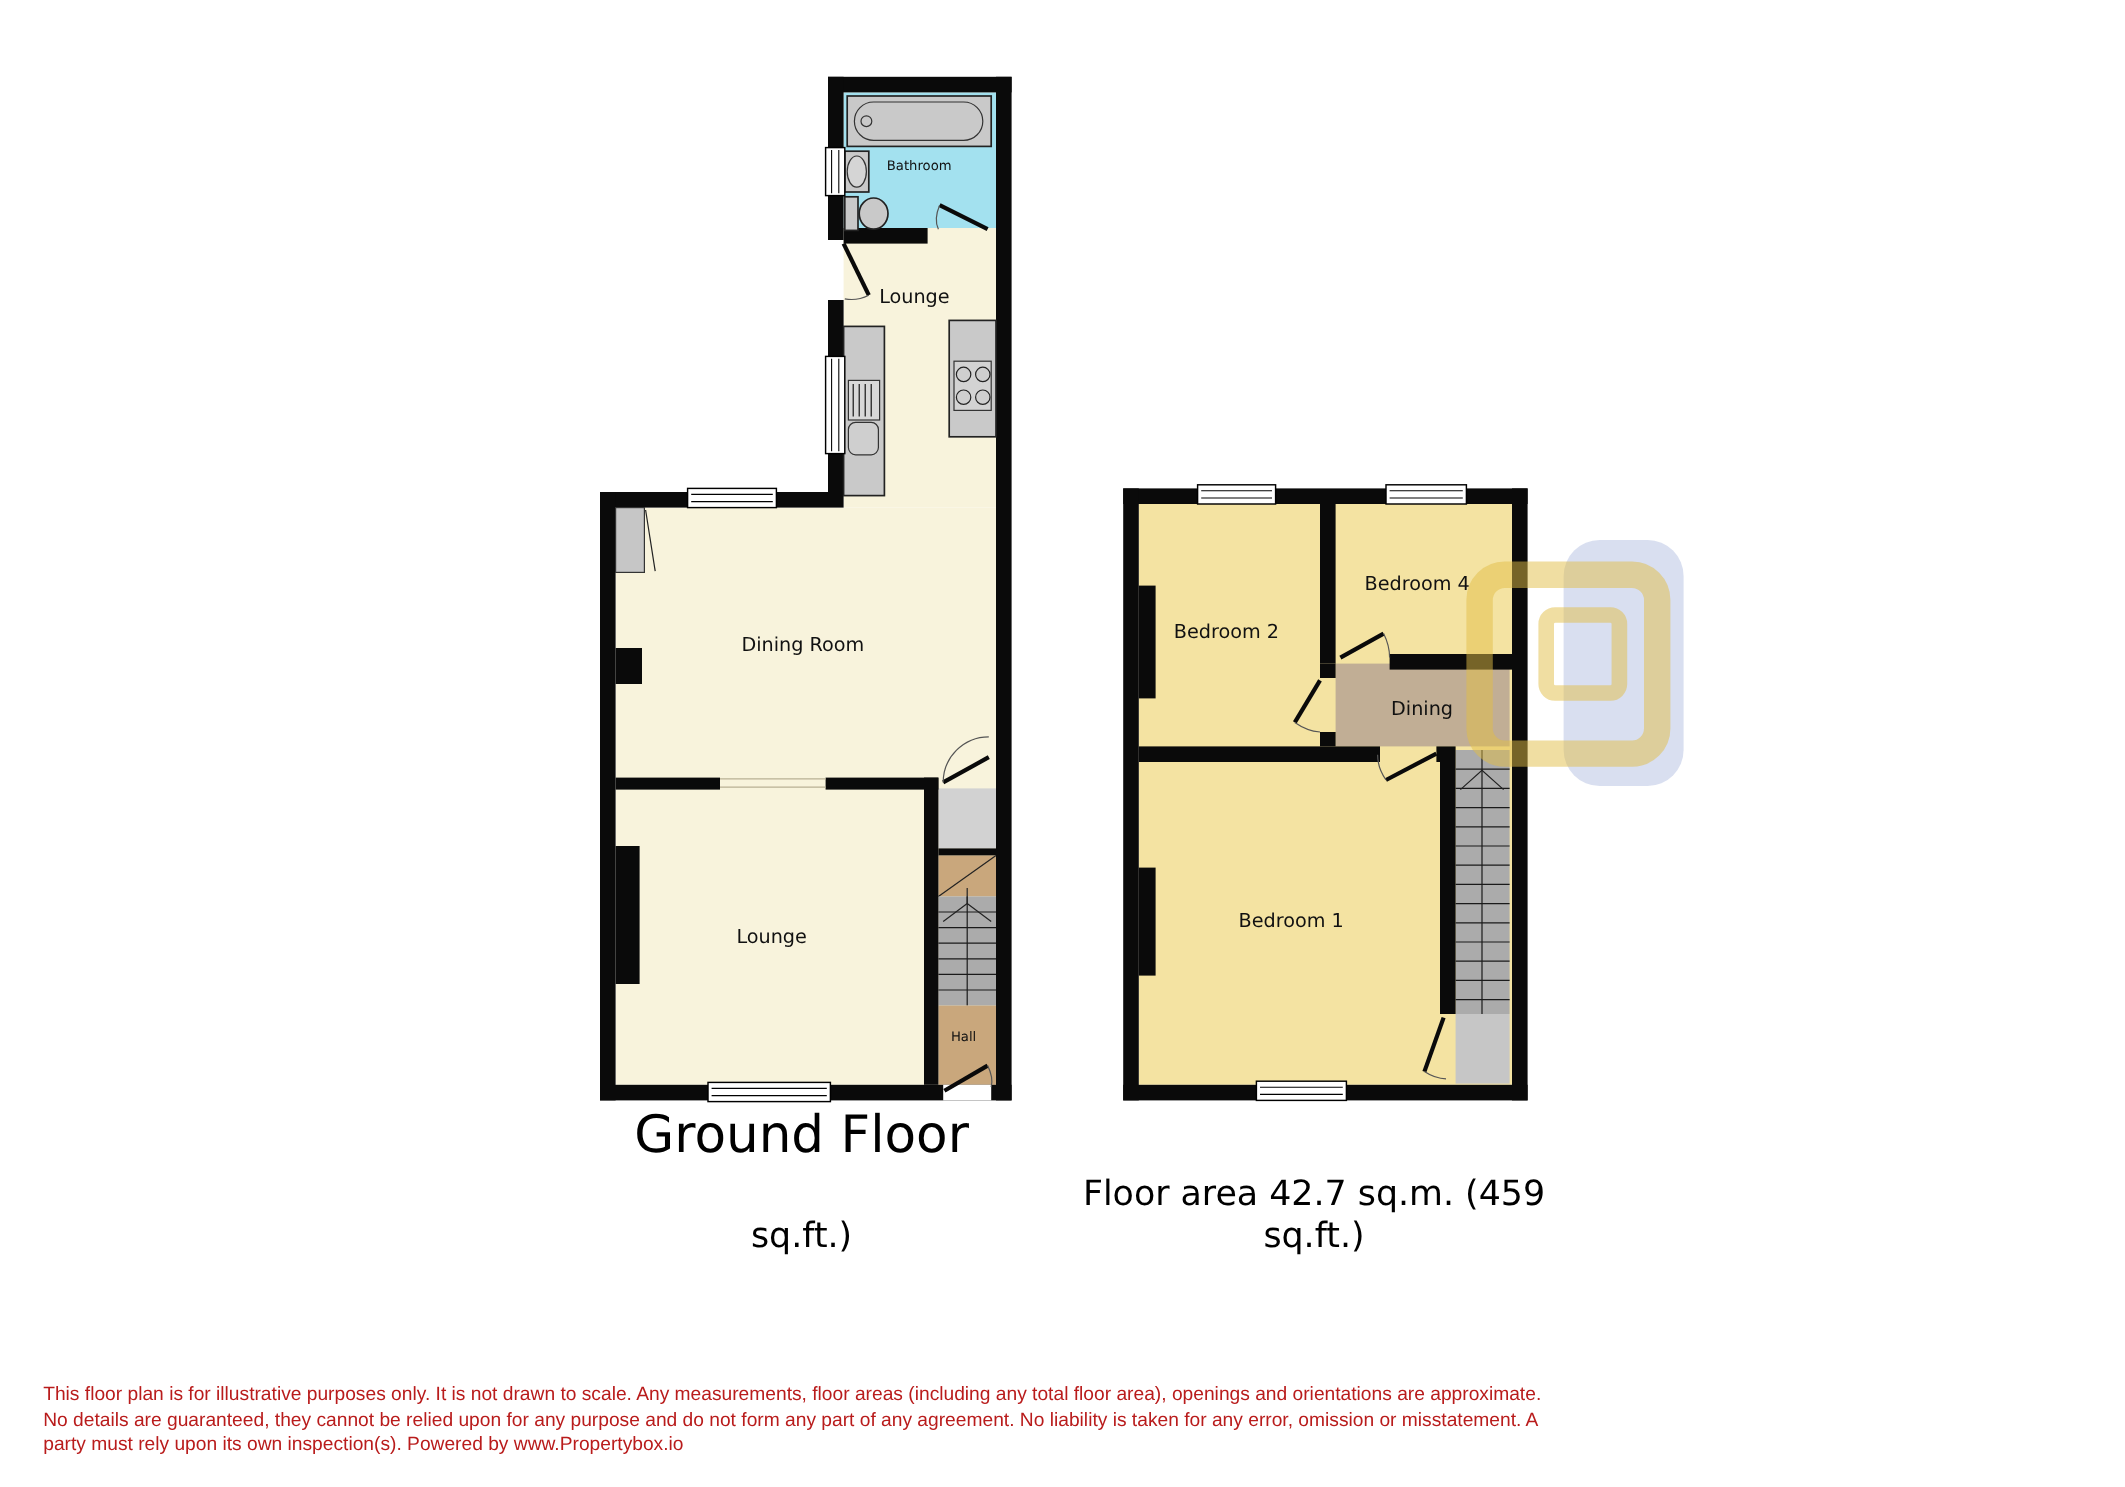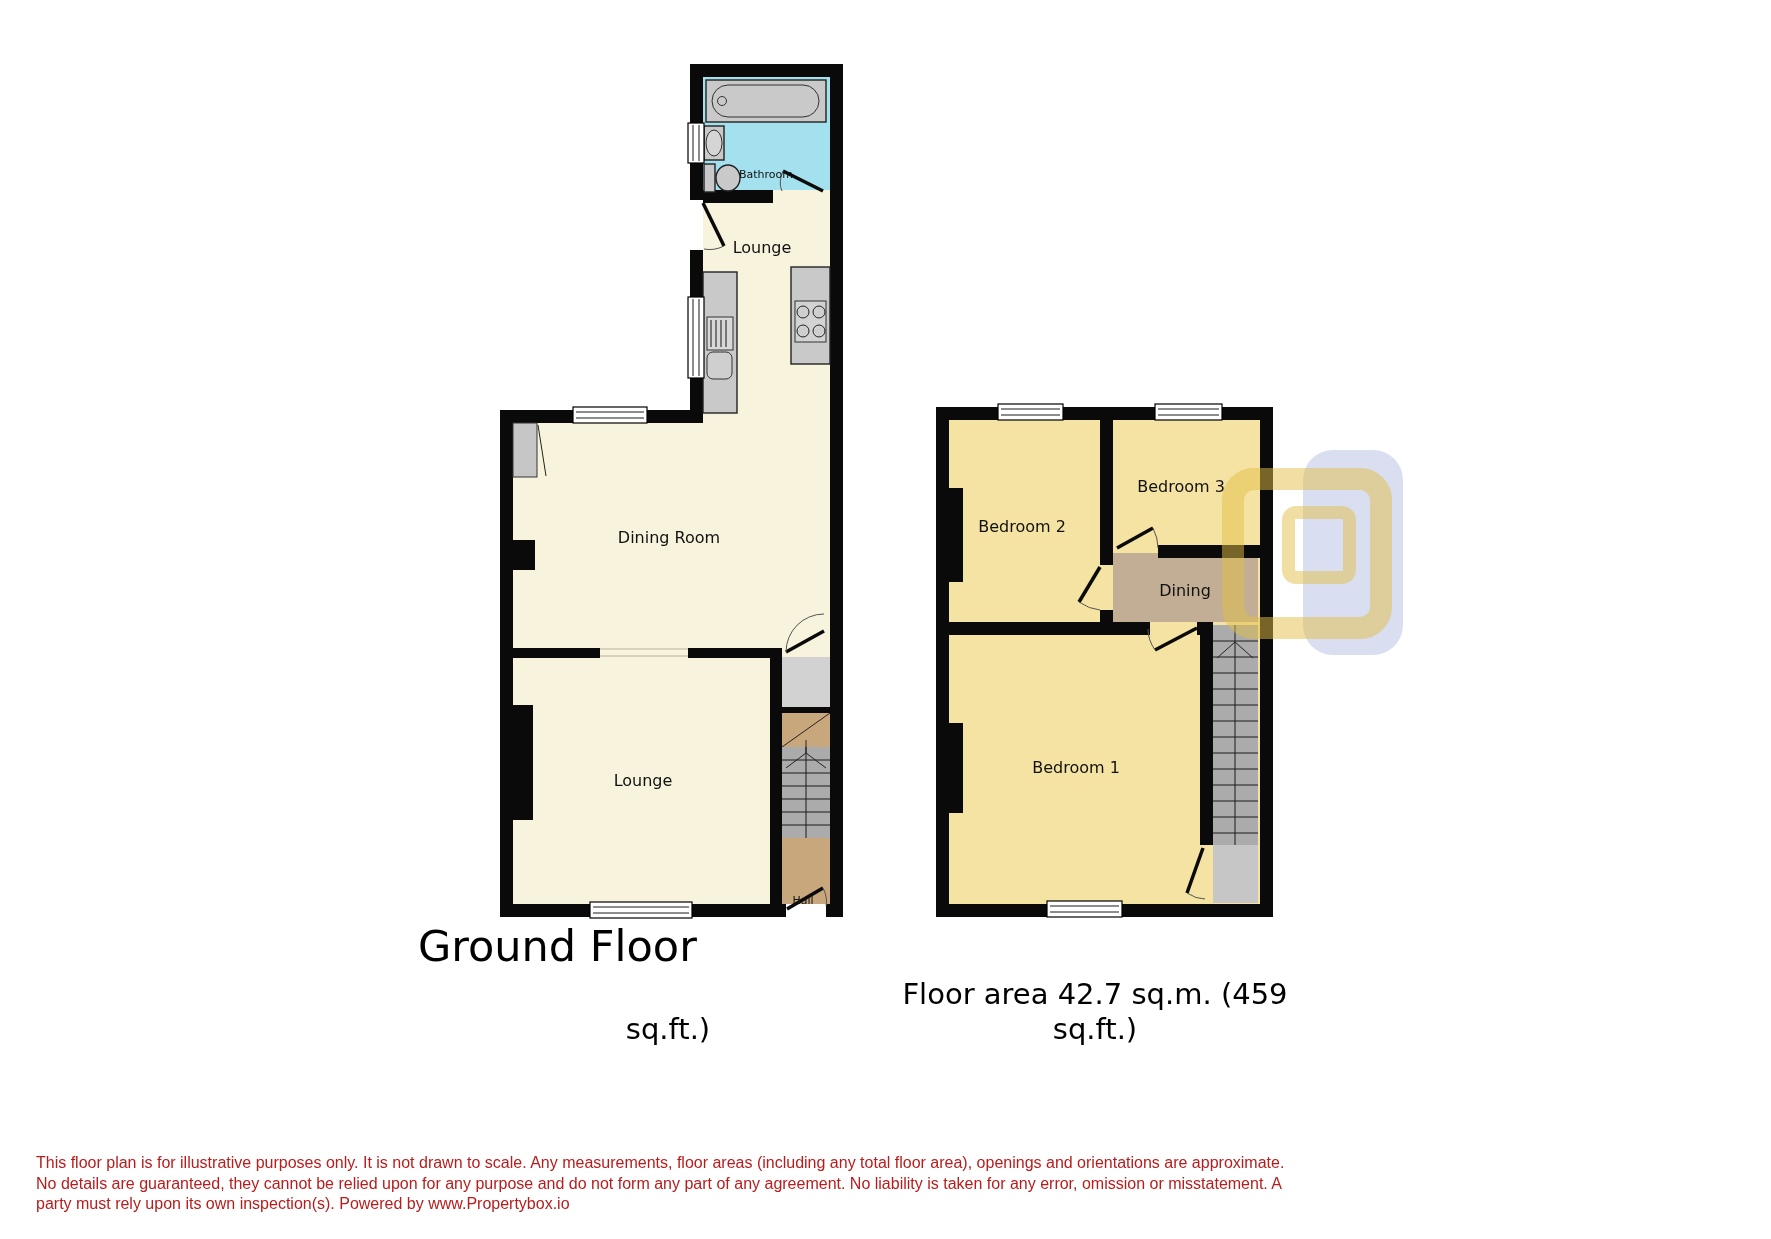--- a/index.html
+++ b/index.html
@@ -20,22 +20,22 @@
   .win{fill:#ffffff;stroke:#000;stroke-width:1.2;}
   .wline{stroke:#000;stroke-width:.9;}
   .tread{stroke:#1a1a1a;stroke-width:1;}
   .leaf{stroke:#0a0a0a;stroke-width:3.5;}
   .arc{stroke:#555;stroke-width:1;fill:none;}
   .thin{stroke:#222;stroke-width:1;fill:none;}
   .openlin{stroke:#b9b094;stroke-width:1;}
 
   .room-label{position:absolute;transform:translate(-50%,-50%);white-space:nowrap;
               color:#111;font-size:16px;z-index:5;}
-  .room-label.small{font-size:11px;margin-top:36px;}
-  .floor-title{position:absolute;width:500px;text-align:left;color:#000;
+  .room-label.small{font-size:11px;}
+  .floor-title{position:absolute;width:500px;text-align:center;color:#000;
                font-size:43px;z-index:5;}
   .floor-area{position:absolute;width:450px;text-align:center;color:#000;
               font-size:29px;line-height:35px;z-index:5;}
   .total-line{position:absolute;left:36px;top:1110px;color:#000;font-size:29px;z-index:5;}
   .disclaimer{position:absolute;left:36px;top:1153px;width:1270px;color:#b91c1c;
               font-family:Liberation Sans, sans-serif;
               font-size:16px;line-height:20.5px;z-index:5;}
 
   .watermark-text{position:absolute;left:418px;top:452px;font-size:170px;
                   letter-spacing:2px;color:rgba(40,40,40,0.14);z-index:3;
@@ -226,21 +226,21 @@
     <div class="wm-yellow"></div>
     <div class="wm-yellow-inner"></div>
   </div>
 
   <div class="room-label small" style="left:766px;top:138px">Bathroom</div>
   <div class="room-label" style="left:762px;top:247px">Lounge</div>
   <div class="room-label" style="left:669px;top:537px">Dining Room</div>
   <div class="room-label" style="left:643px;top:780px">Lounge</div>
   <div class="room-label small" style="left:803px;top:864px">Hall</div>
   <div class="room-label" style="left:1022px;top:526px">Bedroom 2</div>
-  <div class="room-label" style="left:1181px;top:486px">Bedroom 3</div>
+  <div class="room-label" style="left:1181px;top:486px">Bedroom 4</div>
   <div class="room-label" style="left:1185px;top:590px">Dining</div>
   <div class="room-label" style="left:1076px;top:767px">Bedroom 1</div>
 
   <div class="floor-title" style="left:418px;top:921px">Ground Floor</div>
   <div class="floor-area" style="left:443px;top:977px">
     <br>
     <span>sq.ft.)</span>
   </div>
   <div class="floor-area" style="left:870px;top:977px">
     <span>Floor area 42.7 sq.m. (459</span><br>

